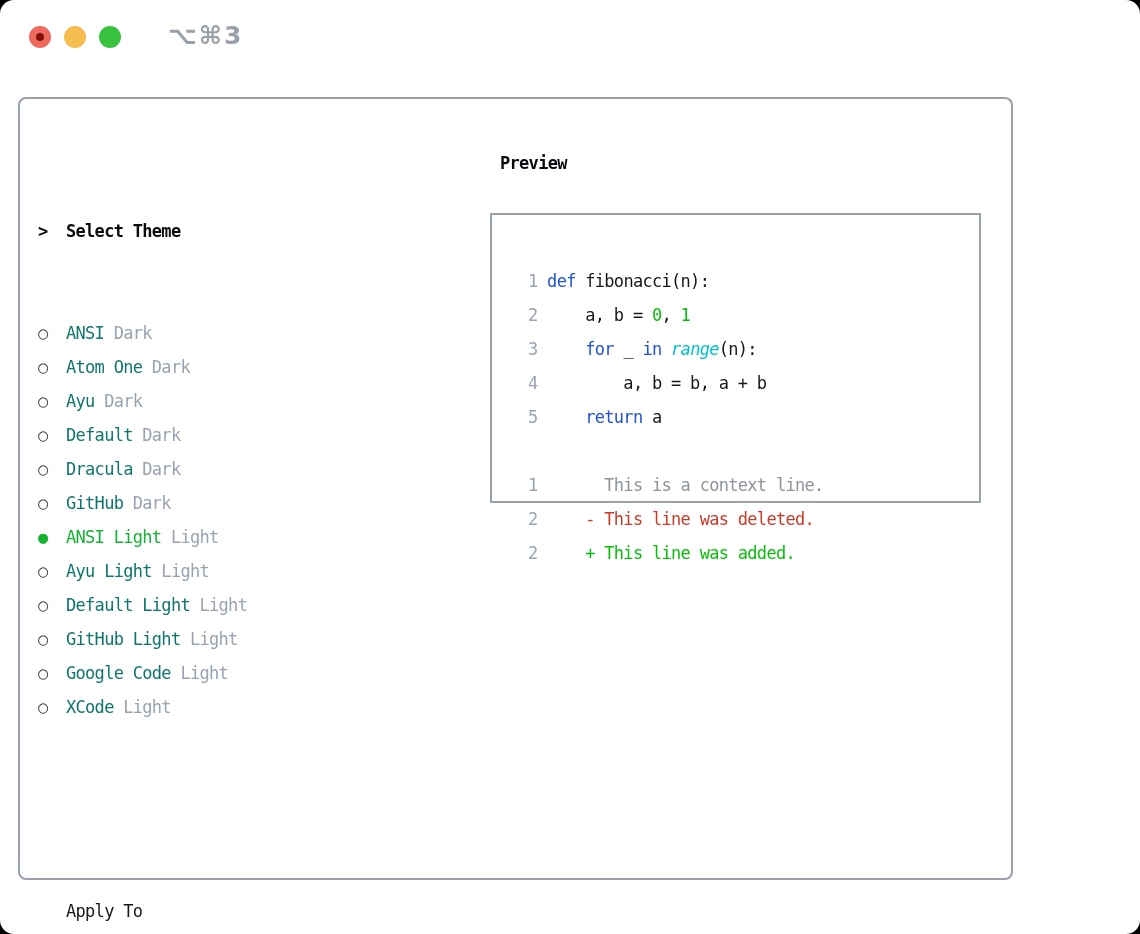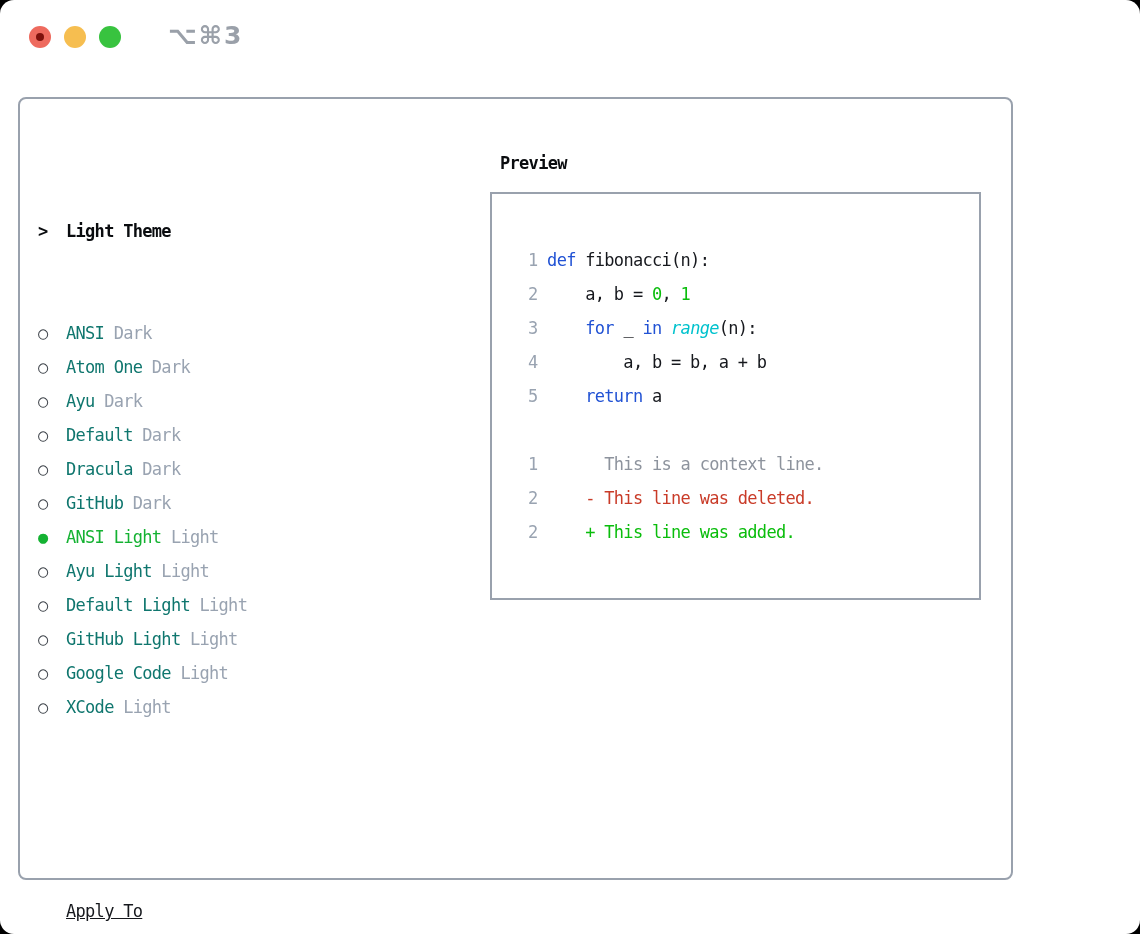--- a/index.html
+++ b/index.html
@@ -31,25 +31,25 @@
   .mono{font-size:17px;line-height:34px;letter-spacing:-0.7px;white-space:pre;}
   .row{height:34px;}
   .col-left{position:absolute;left:18px;top:47px;}
   .marker{display:inline-block;width:28px;}
   .hdr-row{font-weight:bold;color:#0a0c0f;}
   .m-un{color:#3f444b;}
   .m-sel{color:var(--accent_green);}
   .t-name{color:#0f766e;}
   .t-variant{color:var(--muted_gray);}
   .selected .t-name{color:var(--accent_green);}
-  .apply-hdr{color:#16181d;text-decoration:underline;}
+  .apply-hdr{color:#16181d;}
   
   .preview-title{position:absolute;left:480px;top:47px;font-weight:bold;color:#0a0c0f;}
   .preview-box{
-    position:absolute;left:470px;top:93px;width:491px;height:408px;
+    position:absolute;left:470px;top:114px;width:491px;height:290px;
     border:2px solid var(--border_gray);box-sizing:border-box;background:#fff;
   }
   .code{position:absolute;left:36px;top:49px;}
   .ln{color:var(--muted_gray);}
   .tk-fg{color:var(--text_dark);}
   .tk-kw{color:var(--keyword_blue);}
   .tk-fn{color:var(--builtin_cyan);font-style:italic;}
   .tk-num{color:var(--code_green);}
   .tk-ctx{color:var(--context_gray);}
   .tk-del{color:var(--deleted_red);text-align:right;}
@@ -63,21 +63,21 @@
   <div>
     <div class="dot dot-red"></div>
     <div class="dot dot-yellow"></div>
     <div class="dot dot-green"></div>
     <div class="shortcut">⌥⌘3</div>
   </div>
 
   <div class="panel">
 
     <div class="col-left mono">
-      <div class="row hdr-row"><span class="marker">&gt;</span><span>Light Theme</span></div>
+      <div class="row hdr-row"><span class="marker">&gt;</span><span>Select Theme</span></div>
       <div id="theme-list"><div class="row"><span class="marker m-un">○</span><span class="t-name">ANSI</span><span class="t-variant"> Dark</span></div><div class="row"><span class="marker m-un">○</span><span class="t-name">Atom One</span><span class="t-variant"> Dark</span></div><div class="row"><span class="marker m-un">○</span><span class="t-name">Ayu</span><span class="t-variant"> Dark</span></div><div class="row"><span class="marker m-un">○</span><span class="t-name">Default</span><span class="t-variant"> Dark</span></div><div class="row"><span class="marker m-un">○</span><span class="t-name">Dracula</span><span class="t-variant"> Dark</span></div><div class="row"><span class="marker m-un">○</span><span class="t-name">GitHub</span><span class="t-variant"> Dark</span></div><div class="row selected"><span class="marker m-sel">●</span><span class="t-name">ANSI Light</span><span class="t-variant"> Light</span></div><div class="row"><span class="marker m-un">○</span><span class="t-name">Ayu Light</span><span class="t-variant"> Light</span></div><div class="row"><span class="marker m-un">○</span><span class="t-name">Default Light</span><span class="t-variant"> Light</span></div><div class="row"><span class="marker m-un">○</span><span class="t-name">GitHub Light</span><span class="t-variant"> Light</span></div><div class="row"><span class="marker m-un">○</span><span class="t-name">Google Code</span><span class="t-variant"> Light</span></div><div class="row"><span class="marker m-un">○</span><span class="t-name">XCode</span><span class="t-variant"> Light</span></div></div>
       <div class="row"></div>
       <div class="row apply-hdr"><span class="marker"></span><span>Apply To</span></div>
       
       
       
       
     </div>
 
     <div class="preview-title mono">Preview</div>

